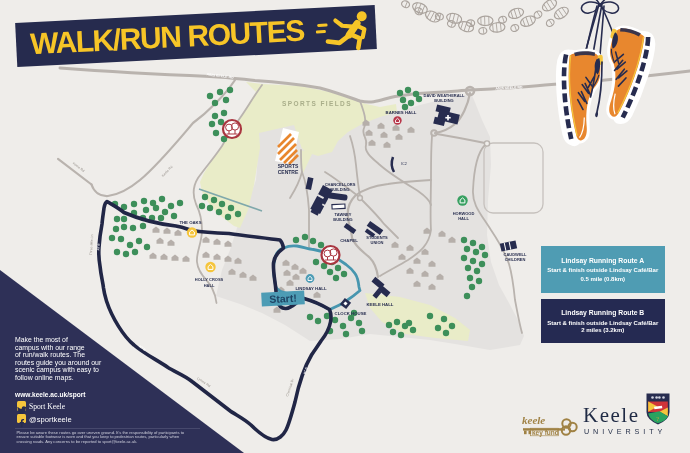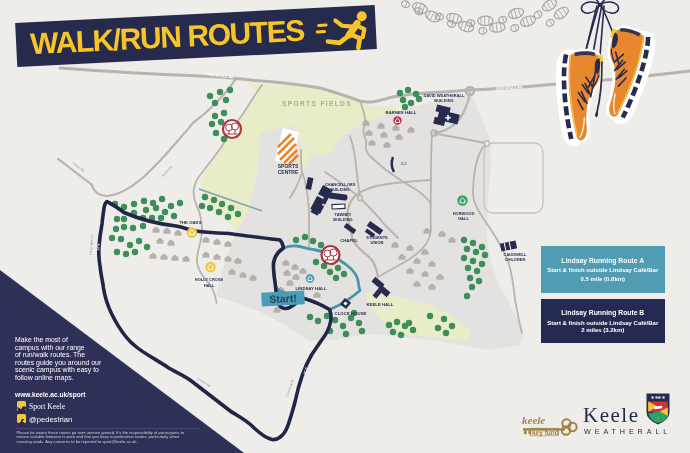--- a/index.html
+++ b/index.html
@@ -536,21 +536,21 @@
 </div>
 
 <div class="abs" style="left:29px;top:402px;color:#fff;font-size:7.6px;font-family:Liberation Serif, serif;">Sport Keele</div>
 
 <div class="abs" style="left:16.8px;top:413.5px;width:9.6px;height:9.6px;background:#f5c53c;border-radius:1.5px;">
   <svg width="9.6" height="9.6" viewBox="0 0 10 10">
       <path d="M5.8,9.6 L5.8,5.7 L7.1,5.7 L7.3,4.2 L5.8,4.2 L5.8,3.2 C5.8,2.77 5.95,2.45 6.55,2.45 L7.35,2.45 L7.35,1.1 C7.2,1.08 6.7,1.03 6.13,1.03 C4.93,1.03 4.1,1.77 4.1,3.1 L4.1,4.2 L2.8,4.2 L2.8,5.7 L4.1,5.7 L4.1,9.6 Z" fill="#262b4e"></path>
     </svg>
 </div>
 
-<div class="abs" style="left:29px;top:414.5px;color:#fff;font-size:7.6px;">@pedestrian</div>
+<div class="abs" style="left:29px;top:414.5px;color:#fff;font-size:7.6px;">@sportkeele</div>
 
 <div class="abs" style="left:16.5px;top:431px;width:172px;color:#cfd0dd;font-size:4.1px;line-height:4.35px;">Please be aware these routes go over uneven ground. It's the responsibility of participants to ensure suitable footwear is worn and that you keep to pedestrian routes, particularly when crossing roads. Any concerns to be reported to sport@keele.ac.uk.</div>
 
 <div class="abs" style="left:541px;top:246px;width:123.5px;height:46.5px;background:#4f9cb3;color:#fff;display:flex;flex-direction:column;justify-content:center;align-items:center;text-align:center;">
   <div style="font-size:6.8px;font-weight:bold;">Lindsay Running Route A</div>
   <div style="font-size:6px;font-weight:bold;margin-top:3.4px;">Start &amp; finish outside Lindsay Café/Bar</div>
   <div style="font-size:6px;font-weight:bold;margin-top:2.6px;">0.5 mile (0.8km)</div>
 </div>
 
 <div class="abs" style="left:541px;top:299px;width:123.5px;height:44px;background:#252a52;color:#fff;display:flex;flex-direction:column;justify-content:center;align-items:center;text-align:center;">
@@ -570,21 +570,21 @@
     <circle cx="48.5" cy="9.5" r="4.2"></circle>
     <circle cx="54.5" cy="13" r="4.2"></circle>
     <circle cx="48" cy="16.5" r="4.2"></circle>
   </g>
 </svg>
 
 <div class="abs" style="left:583px;top:402px;width:90px;height:36px;">
 
   <div class="abs" style="left:0px;top:1px;font-family:'Liberation Serif',serif;font-size:21px;letter-spacing:1.5px;color:#1f2a44;">Keele</div>
 
-  <div class="abs" style="left:1px;top:25px;font-size:7.2px;letter-spacing:3.9px;color:#1f2a44;">WEATHERALL</div>
+  <div class="abs" style="left:1px;top:25px;font-size:7.2px;letter-spacing:3.9px;color:#1f2a44;">UNIVERSITY</div>
 </div>
 
 <svg class="abs" style="left:646px;top:393px" width="24" height="32" viewBox="0 0 24 32">
   <path d="M0.5,0.5 L23.5,0.5 L23.5,19 Q23.5,26.5 12,31.5 Q0.5,26.5 0.5,19 Z" fill="#272c4f"></path>
   <polygon points="2.2,8.5 21.8,8.5 21.8,19 2.2,19" fill="#cf3339"></polygon>
   <polygon points="2.2,8.5 11.5,13.5 2.2,18.8" fill="#f5c53c"></polygon>
   <polygon points="21.8,14.5 13.5,18.8 21.8,23.2" fill="#f5c53c"></polygon>
   <path d="M2.2,18.8 L11.5,13.5 L21.8,19 L21.8,23.2 L13.5,18.8 L2.2,24 Z" fill="#cf3339" opacity="0"></path>
   <path d="M2.2,20.5 L13.5,18.2 L21.8,23.2 Q20.5,27.5 12,30.3 Q3.8,27.5 2.2,20.5 Z" fill="#2aa360"></path>
   <rect x="8.2" y="13.2" width="8" height="2.6" transform="rotate(-8 12 14.5)" fill="#fff"></rect>

